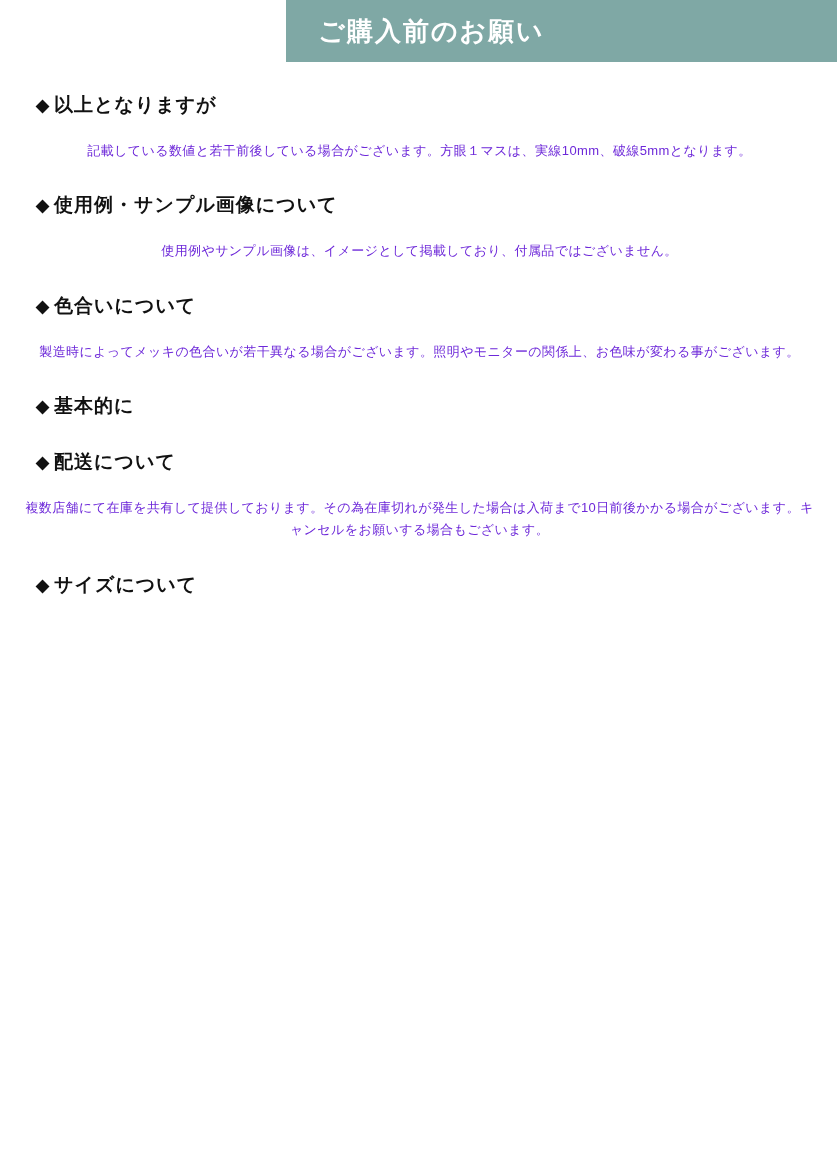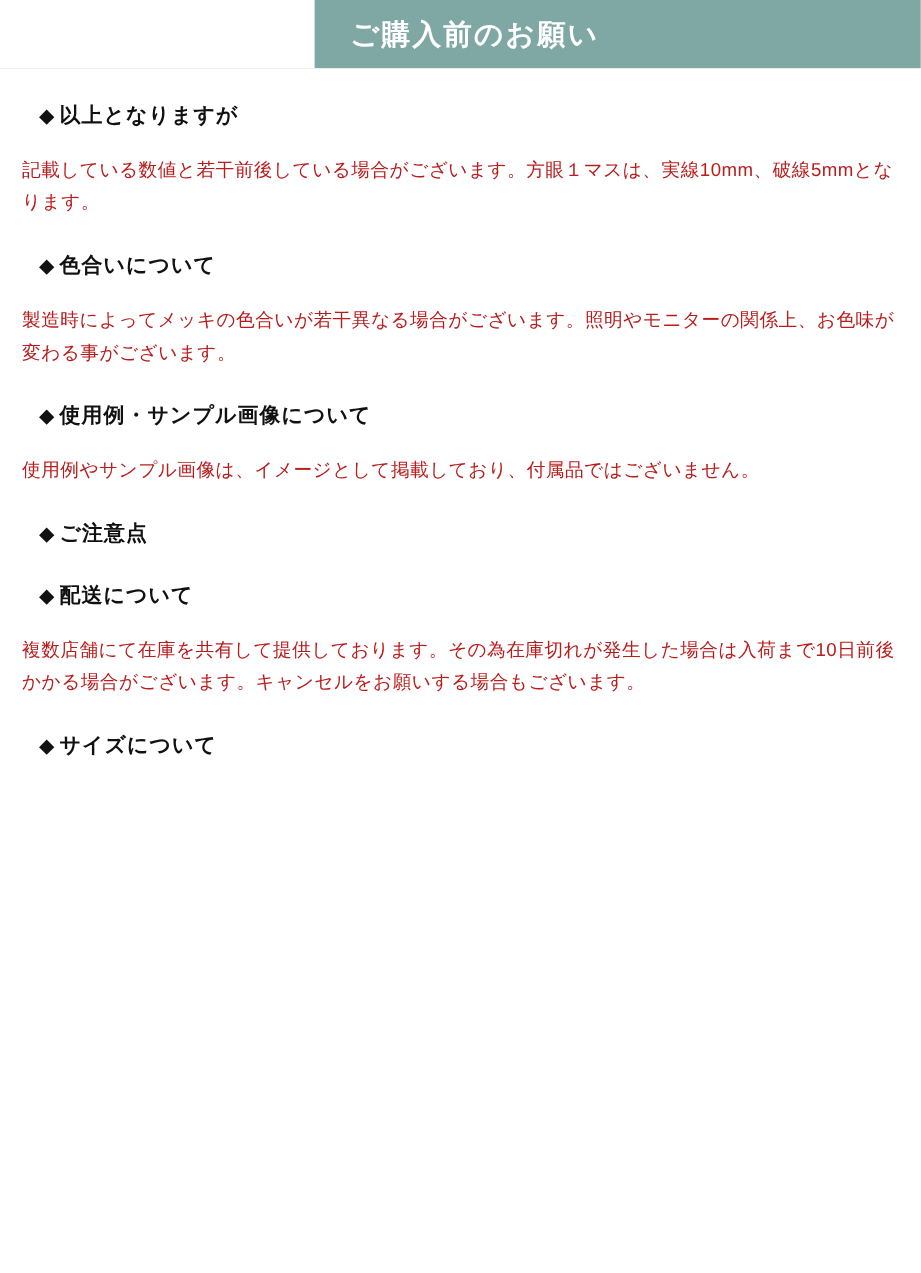--- a/index.html
+++ b/index.html
@@ -58,26 +58,27 @@
     color: #111111;
     letter-spacing: 1px;
     margin: 30px 0 0 18px;
   }
   .section-heading .diamond {
     display: inline-block;
     margin-right: 4px;
     font-size: 17px;
   }
   .section-body {
-    font-size: 17px;
+    font-size: 13px;
     line-height: 1.72;
-    color: #b91c1c;
+    color: #6d28d9;
     margin: 22px 0 0 2px;
     letter-spacing: 0.4px;
     white-space: pre-line;
+    text-align: center;
   }
   .closing {
     font-size: 19px;
     line-height: 1.72;
     color: #1a1a1a;
     margin: 34px 0 0 2px;
     letter-spacing: 0.4px;
     white-space: pre-line;
   }
   .s-size .section-body { margin-top: 22px; }
@@ -95,35 +96,35 @@
 
     <div class="section s-size">
       <div class="section-heading">
         <span class="diamond">◆</span><span>以上となりますが</span>
       </div>
       <div class="section-body">記載している数値と若干前後している場合がございます。方眼１マスは、実線10mm、破線5mmとなります。</div>
     </div>
 
     <div class="section">
       <div class="section-heading">
+        <span class="diamond">◆</span><span>使用例・サンプル画像について</span>
+      </div>
+      <div class="section-body">使用例やサンプル画像は、イメージとして掲載しており、付属品ではございません。</div>
+    </div>
+
+    <div class="section">
+      <div class="section-heading">
         <span class="diamond">◆</span><span>色合いについて</span>
       </div>
       <div class="section-body">製造時によってメッキの色合いが若干異なる場合がございます。照明やモニターの関係上、お色味が変わる事がございます。</div>
     </div>
 
     <div class="section">
       <div class="section-heading">
-        <span class="diamond">◆</span><span>使用例・サンプル画像について</span>
-      </div>
-      <div class="section-body">使用例やサンプル画像は、イメージとして掲載しており、付属品ではございません。</div>
-    </div>
-
-    <div class="section">
-      <div class="section-heading">
-        <span class="diamond">◆</span><span>ご注意点</span>
+        <span class="diamond">◆</span><span>基本的に</span>
       </div>
     </div>
 
     <div class="section">
       <div class="section-heading">
         <span class="diamond">◆</span><span>配送について</span>
       </div>
       <div class="section-body">複数店舗にて在庫を共有して提供しております。その為在庫切れが発生した場合は入荷まで10日前後かかる場合がございます。キャンセルをお願いする場合もございます。</div>
     </div>
 

